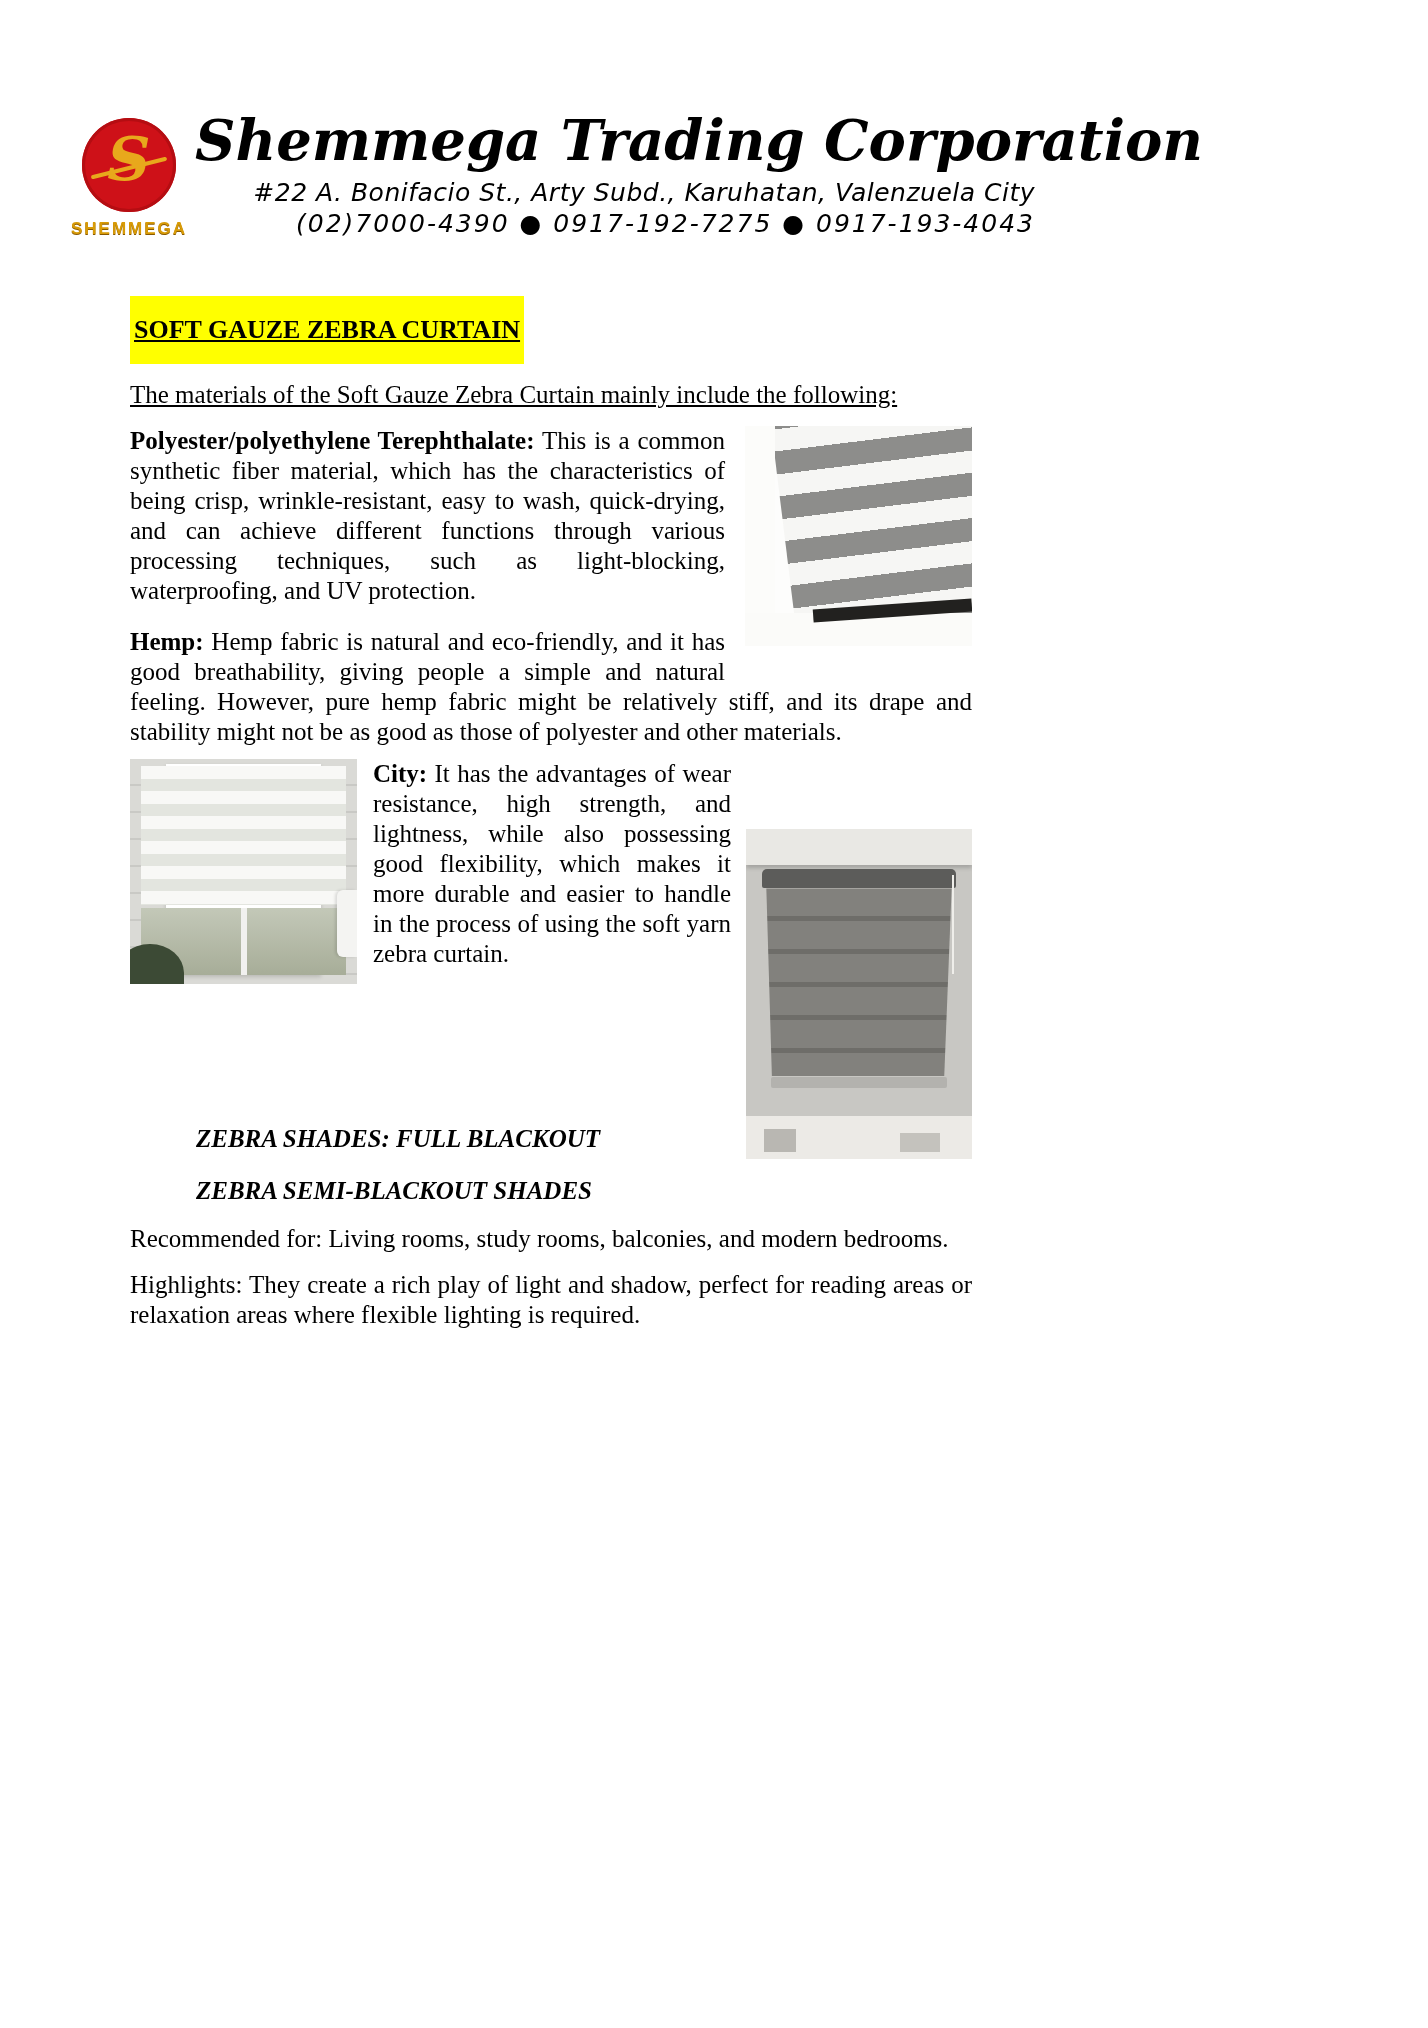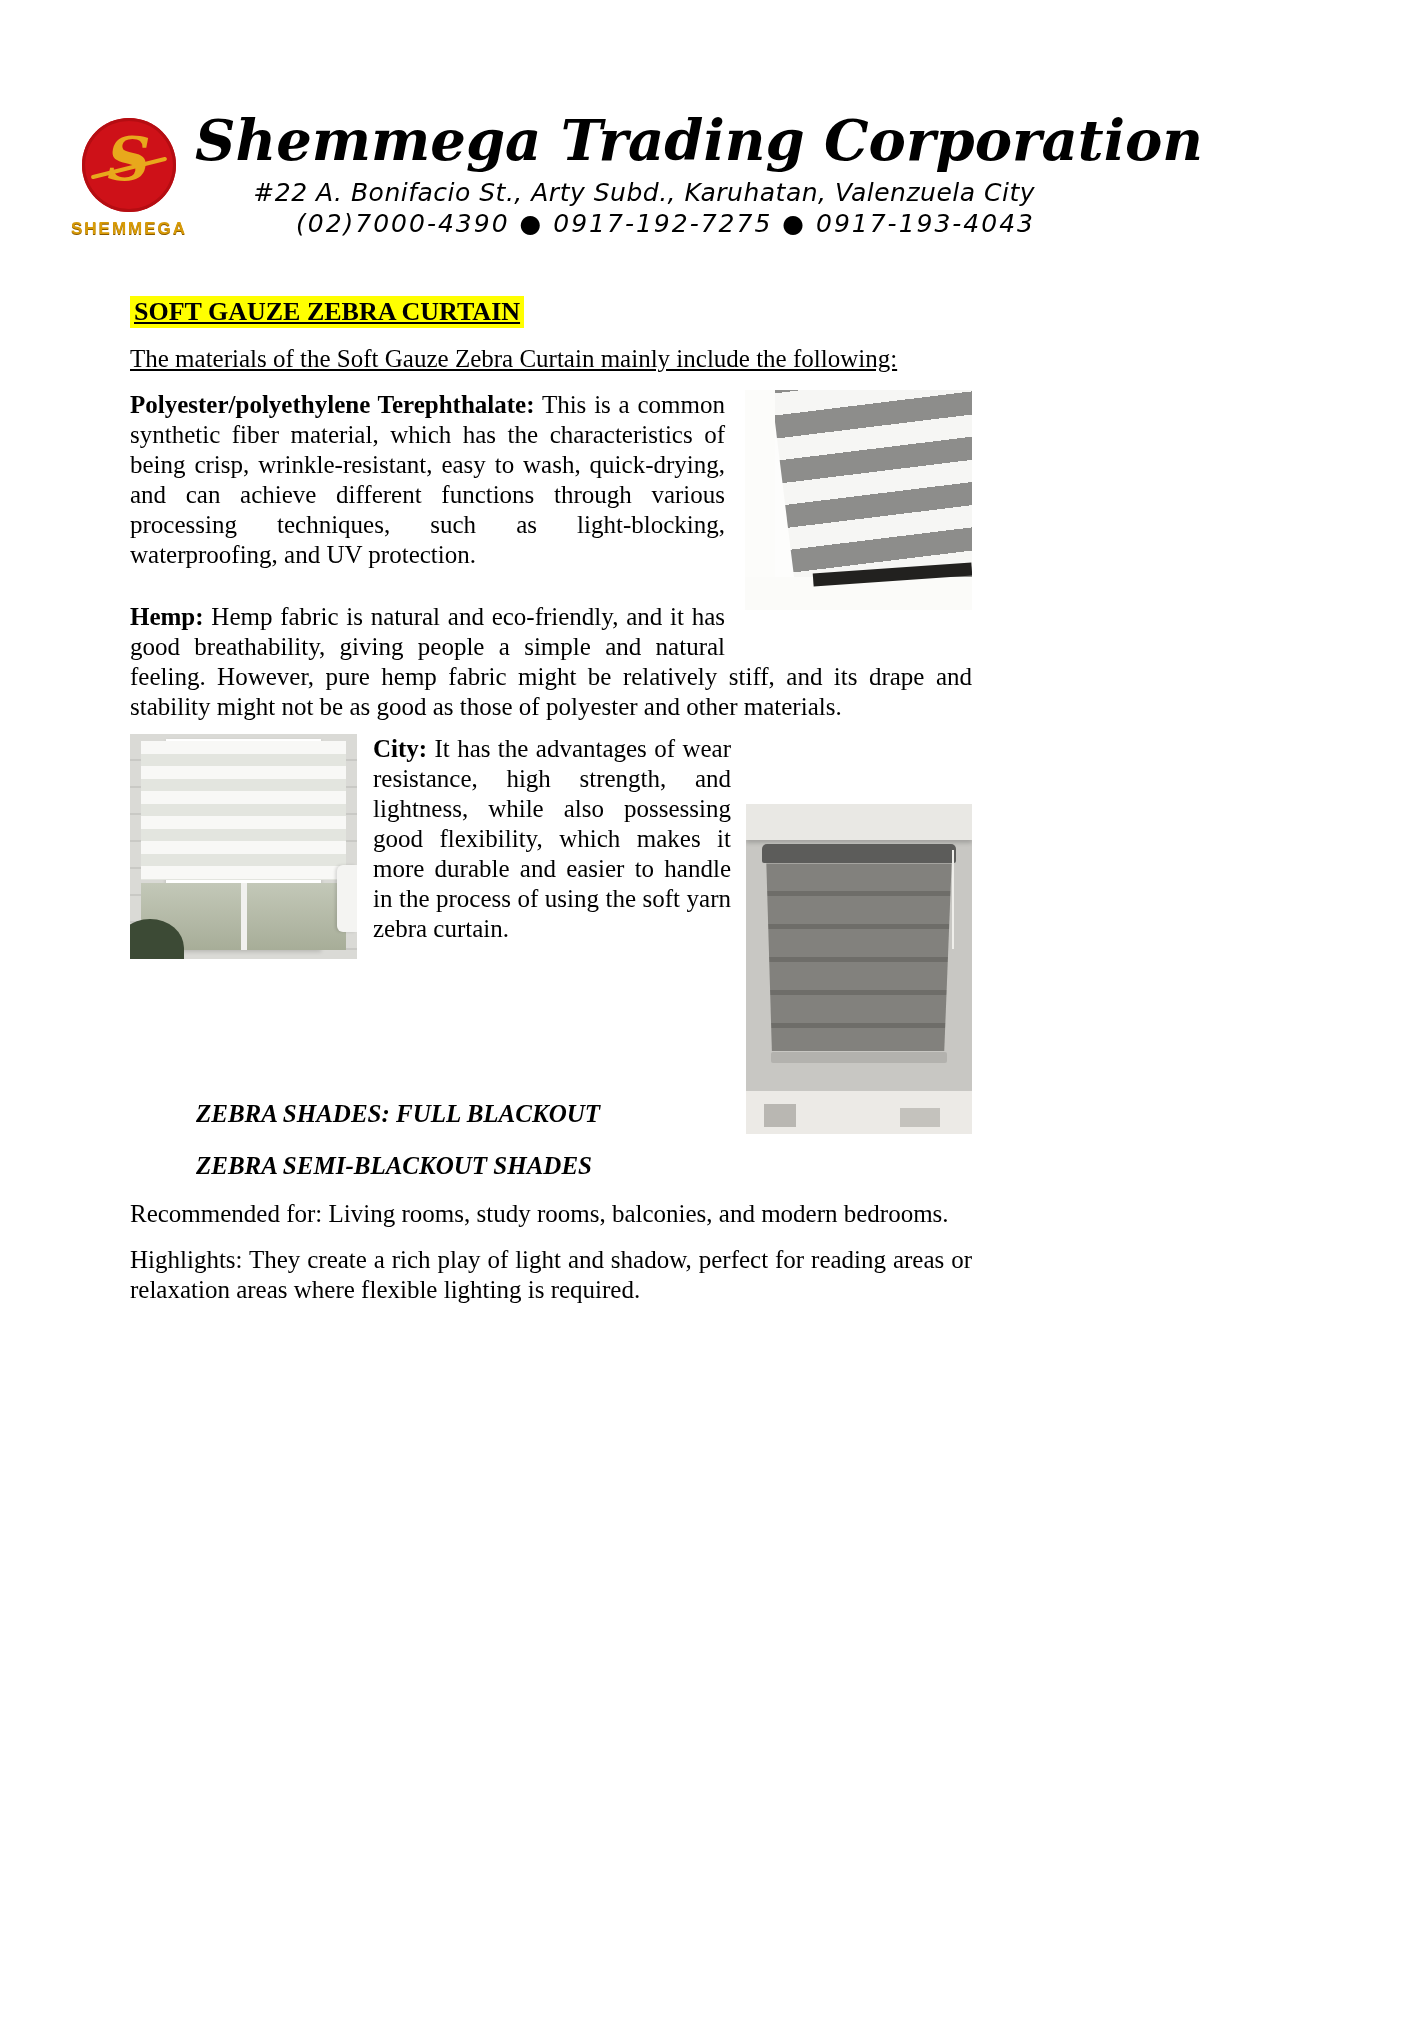--- a/index.html
+++ b/index.html
@@ -17,27 +17,27 @@
   .logo-s { position:absolute; left:0; right:0; top:6px; font-family:"DejaVu Serif",serif; font-style:italic; font-weight:bold; font-size:60px; color:#e8a81c; }
   .logo-swoosh { position:absolute; left:8px; right:8px; top:48px; height:4px; background:#e8a81c; transform:rotate(-14deg); border-radius:2px; }
   .logo-brand { margin-top:7px; font-family:"Liberation Sans",sans-serif; font-weight:bold; font-size:17px; letter-spacing:2px; color:#d89b07; text-shadow:0 1px 0 #8a5a00; }
   .header-text { position:absolute; left:195px; top:104px; width:840px; text-align:right; }
   .company-name { font-family:"DejaVu Serif",serif; font-style:italic; font-weight:bold; font-size:56px; line-height:72px; white-space:nowrap; }
   .address-line { margin-top:2px; font-family:"DejaVu Sans",sans-serif; font-style:italic; font-size:25px; line-height:30px; letter-spacing:0.5px; white-space:nowrap; }
   .phone-line { margin-top:1px; font-family:"DejaVu Sans",sans-serif; font-style:italic; font-size:25px; line-height:30px; letter-spacing:2px; white-space:nowrap; }
 
   
   .content { margin-left:130px; width:842px; font-size:25px; line-height:30px; }
-  .section-title { display:inline-block; margin-top:26px; padding:1px 4px; background:#ffff00; font-weight:bold; font-size:26px; text-decoration:underline; }
+  .section-title { display:inline-block; margin-top:26px; padding:19px 4px; background:#ffff00; font-weight:bold; font-size:26px; text-decoration:underline; }
   .intro { margin-top:16px;text-decoration:underline; }
   p.body-par { text-align:justify; }
   .sec1 { margin-top:16px; }
   .sec2 { margin-top:12px; }
   .sec2::after { content:""; display:block; clear:both; }
-  .hemp-par { margin-top:32px; }
+  .hemp-par { margin-top:21px; }
   .heading3 { font-weight:bold; font-style:italic; font-size:25px; padding-left:66px; }
   .h3-blackout { margin-top:155px; margin-bottom:22px; }
   .h3-semi { margin-top:14px; margin-bottom:18px; }
   .high-par { margin-top:16px; }
 
   
   .photo { position:relative; overflow:hidden; }
   .photo1 { float:right; width:227px; height:220px; margin:0 0 30px 20px; background:#fdfdfc; }
   .p1-stripes { position:absolute; left:10%; top:-14%; width:108%; height:114%; transform:rotate(-7deg); transform-origin:40% 0; background:repeating-linear-gradient(180deg,#8d8d8b 0 23px,#f6f6f4 23px 45px); }
   .p1-frame { position:absolute; left:0; top:0; width:13%; height:100%; background:#fcfcfa; }

